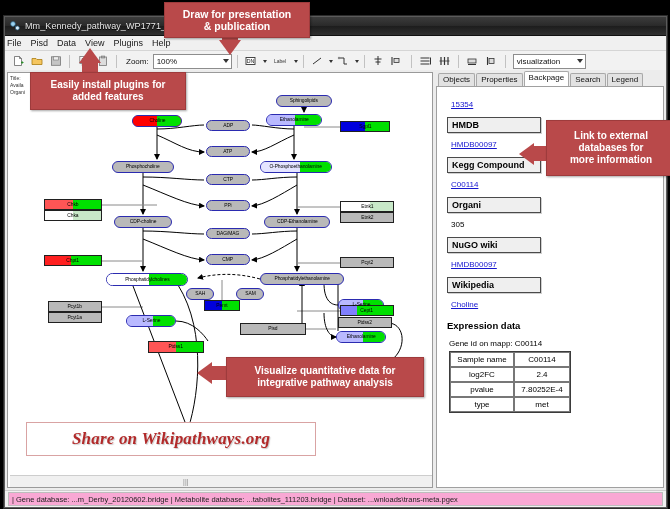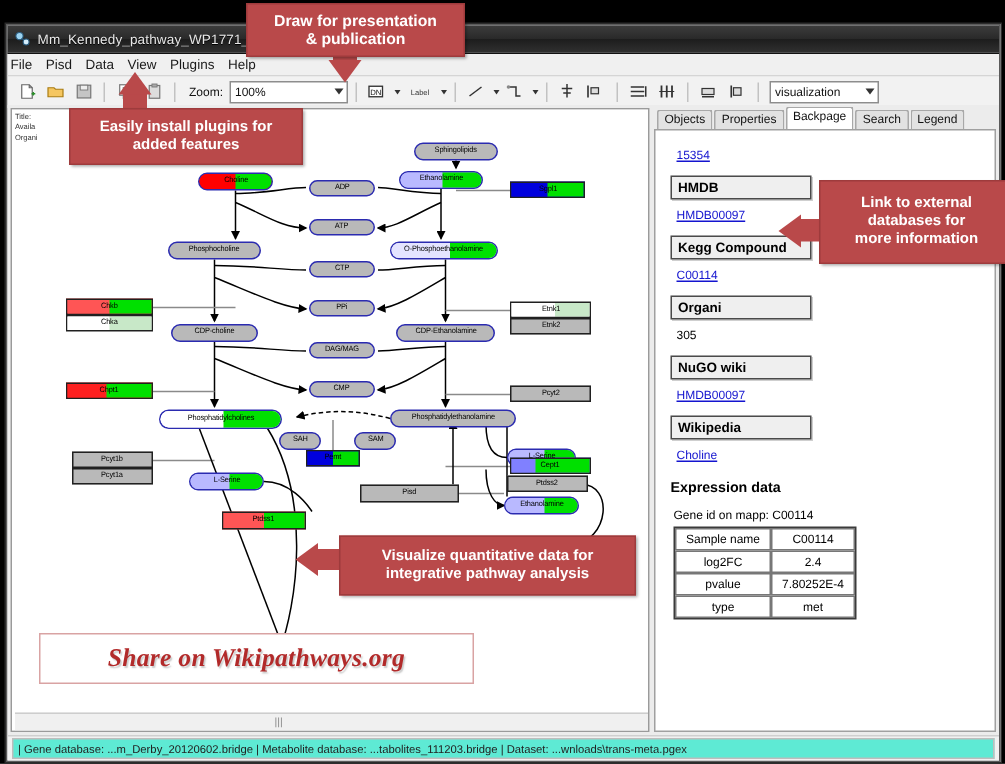--- a/index.html
+++ b/index.html
@@ -52,21 +52,21 @@
   .dbplain{font-size:8px;color:#000;margin:3px 0 0 4px;display:inline-block;}
   .exphead{font-size:9.5px;font-weight:bold;color:#000;margin:9px 0 0 0;}
   .genetxt{font-size:8px;color:#000;margin:8px 0 3px 2px;}
   table.exp{border-collapse:separate;border-spacing:0;border:1px solid #3b3b3b;margin-left:2px;background:#fff;}
   table.exp td{border:1px solid #777;font-size:8px;color:#000;text-align:center;padding:1px 2px;height:11px;}
   table.exp td.k{width:58px;}
   table.exp td.v{width:50px;}
 
   .statusbar{position:absolute;left:0;right:0;bottom:0;height:16px;background:#f1f1f1;
        border-top:1px solid #cfcfcf;display:flex;align-items:center;}
-  .statusinner{margin:1px 3px;flex:1;height:12px;border:1px solid #bdbdbd;background:#5eead4;
+  .statusinner{margin:1px 3px;flex:1;height:12px;border:1px solid #bdbdbd;background:#f9a8d4;
        display:flex;align-items:center;padding-left:3px;}
   .statusinner span{font-size:7.5px;color:#222;white-space:nowrap;}
 
   
   .node{position:absolute;box-sizing:border-box;display:flex;align-items:center;justify-content:center;
         font-size:5.2px;color:#000;text-align:center;line-height:1;}
   .met{border:1px solid #2b2bb0;border-radius:9px;background:#b9b9b9;}
   .gene{border:1px solid #202020;background:#b9b9b9;}
   .nlabel{position:relative;z-index:3;font-size:5.2px;letter-spacing:-.1px;
         transform:scaleX(.95);white-space:nowrap;}
@@ -509,21 +509,21 @@
       </div>
     </div>
   </div>
 
   <div class="callout" style="left:164px;top:2px;width:132px;height:28px;font-size:10.5px;">
     <div>Draw for presentation<br>&amp; publication</div>
   </div>
   <div class="arrow-stem" style="left:222px;top:30px;width:16px;height:12px;"></div>
   <div class="arrow-down" style="left:219px;top:40px;"></div>
 
-  <div class="callout" style="left:46px;top:72px;width:142px;height:30px;font-size:10px;">
+  <div class="callout" style="left:30px;top:72px;width:142px;height:30px;font-size:10px;">
     <div>Easily install plugins for<br>added features</div>
   </div>
   <div class="arrow-stem" style="left:82px;top:62px;width:16px;height:12px;"></div>
   <div class="arrow-up" style="left:79px;top:48px;"></div>
 
   <div class="callout" style="left:546px;top:120px;width:116px;height:48px;font-size:10px;">
     <div>Link  to external<br>databases  for<br>more information</div>
   </div>
   <div class="arrow-stem" style="left:534px;top:146px;width:14px;height:15px;"></div>
   <div class="arrow-left" style="left:519px;top:143px;"></div>

